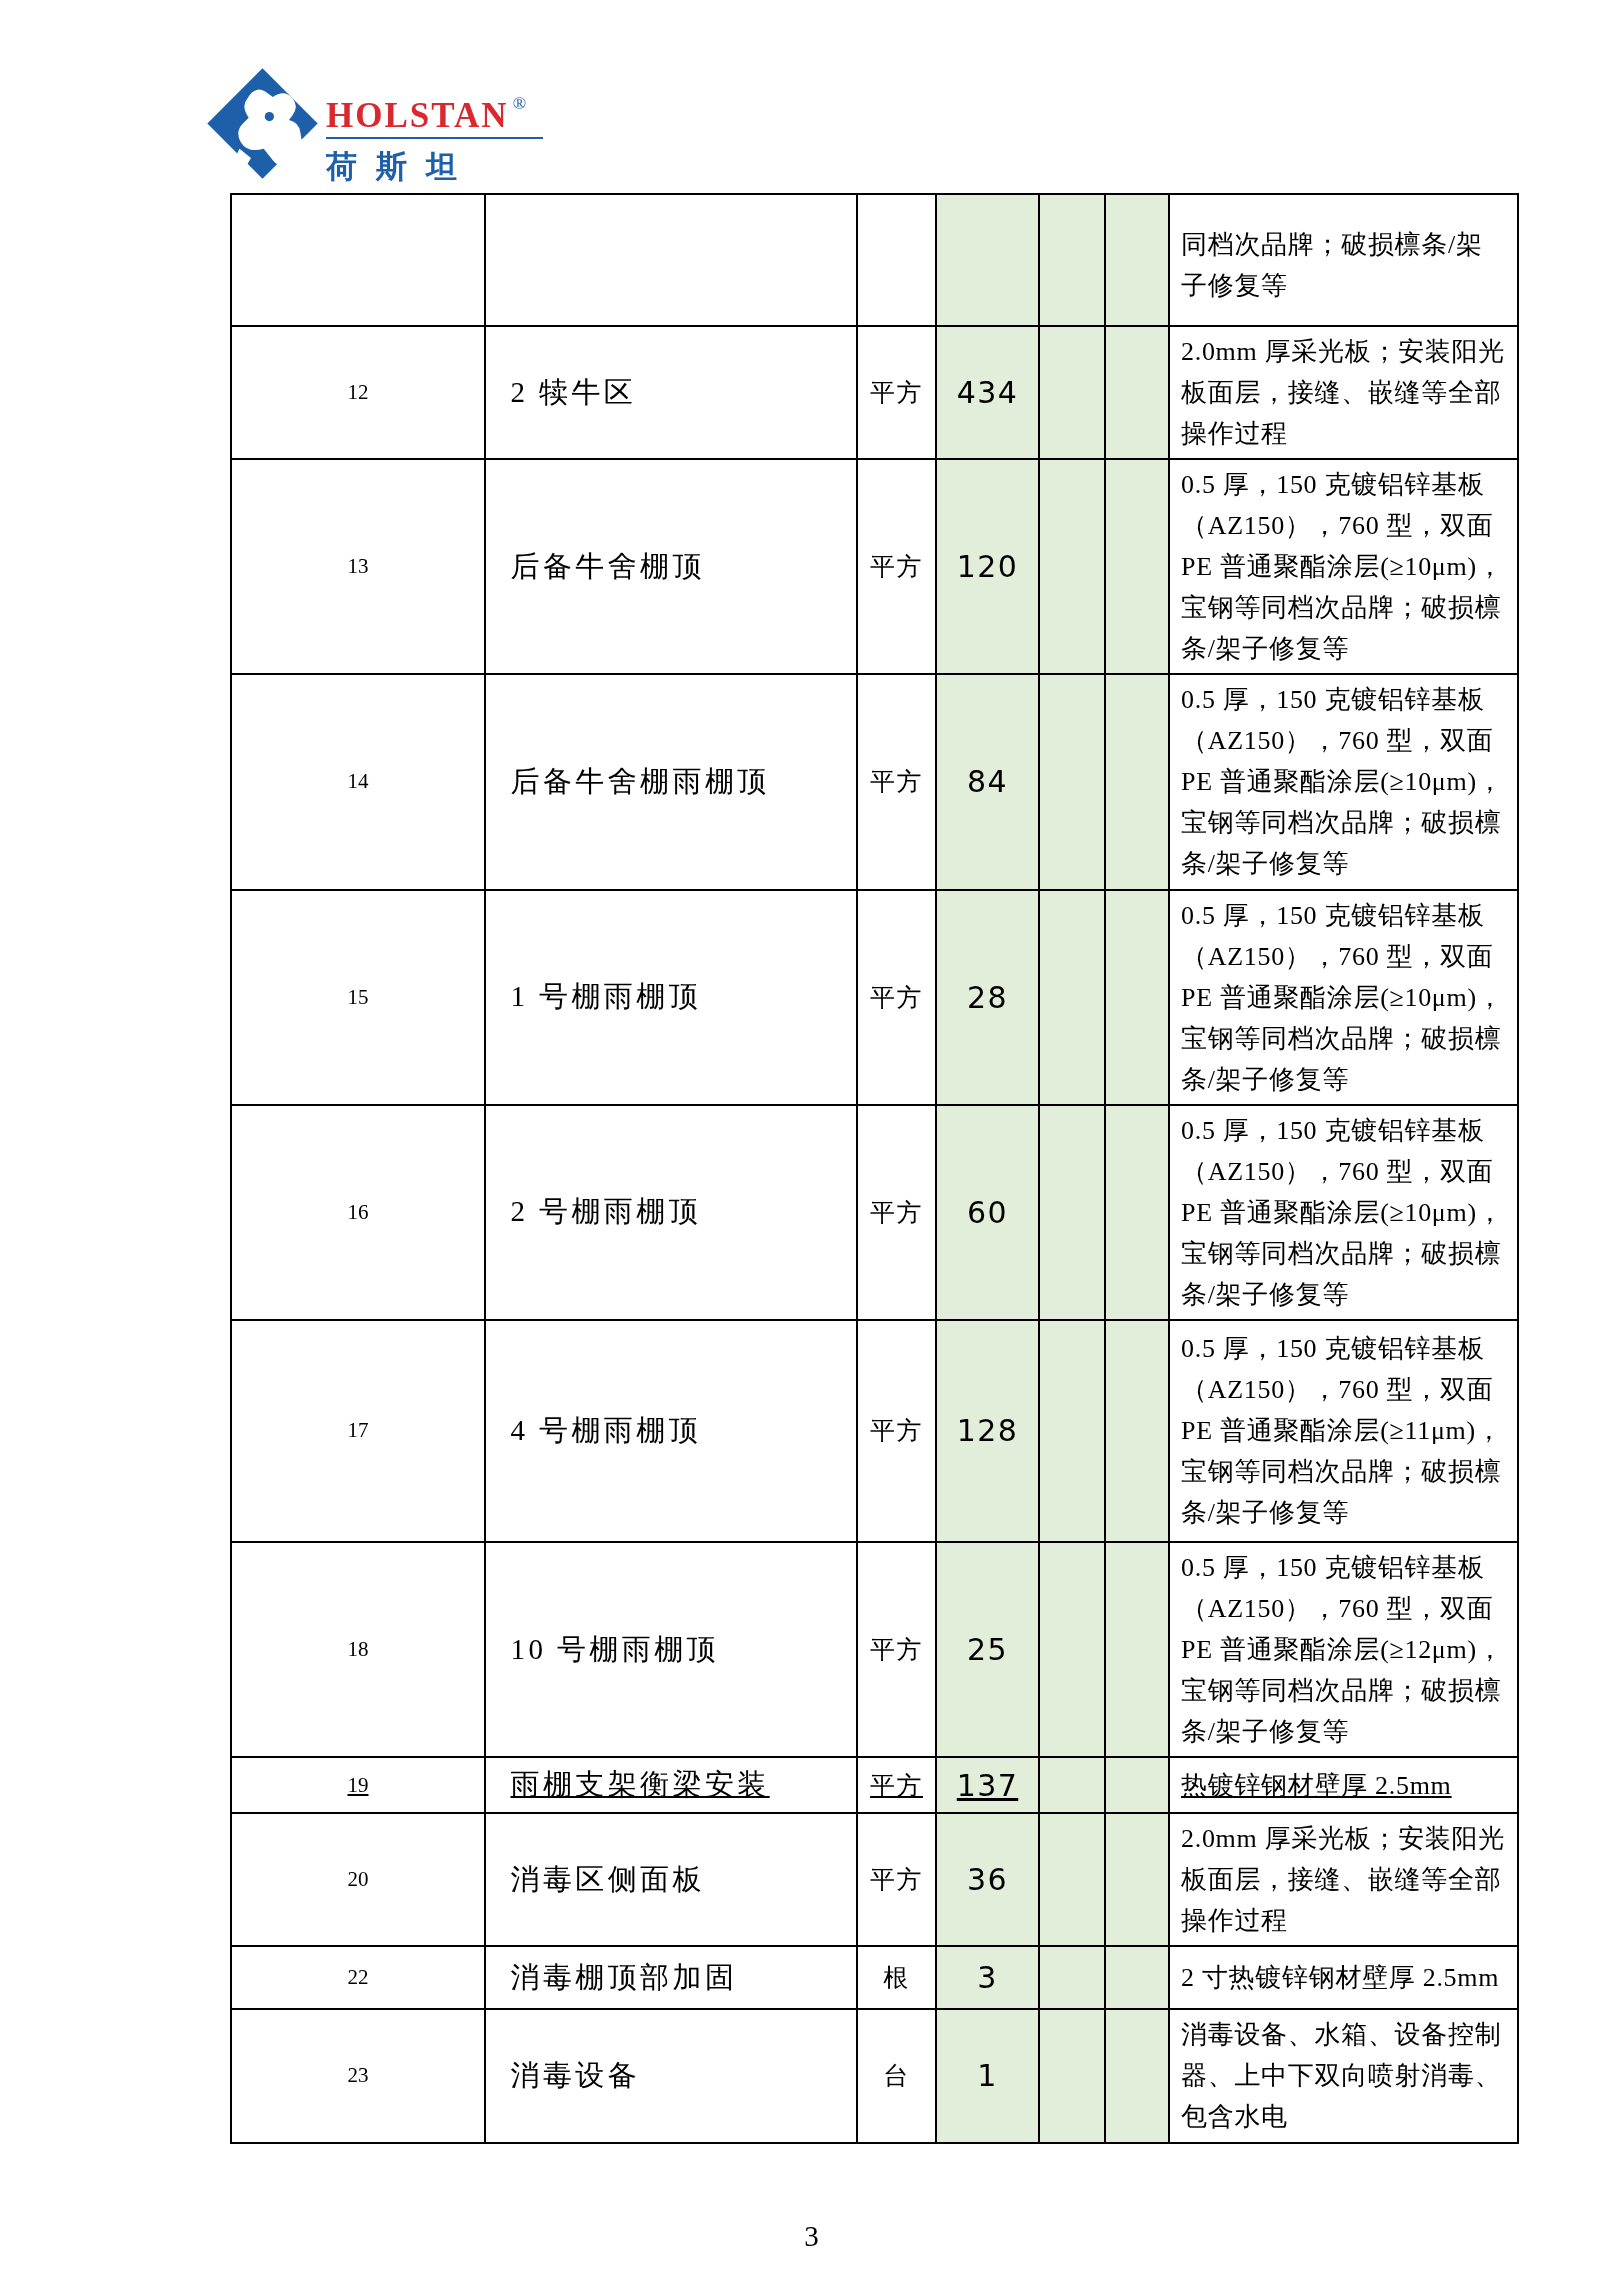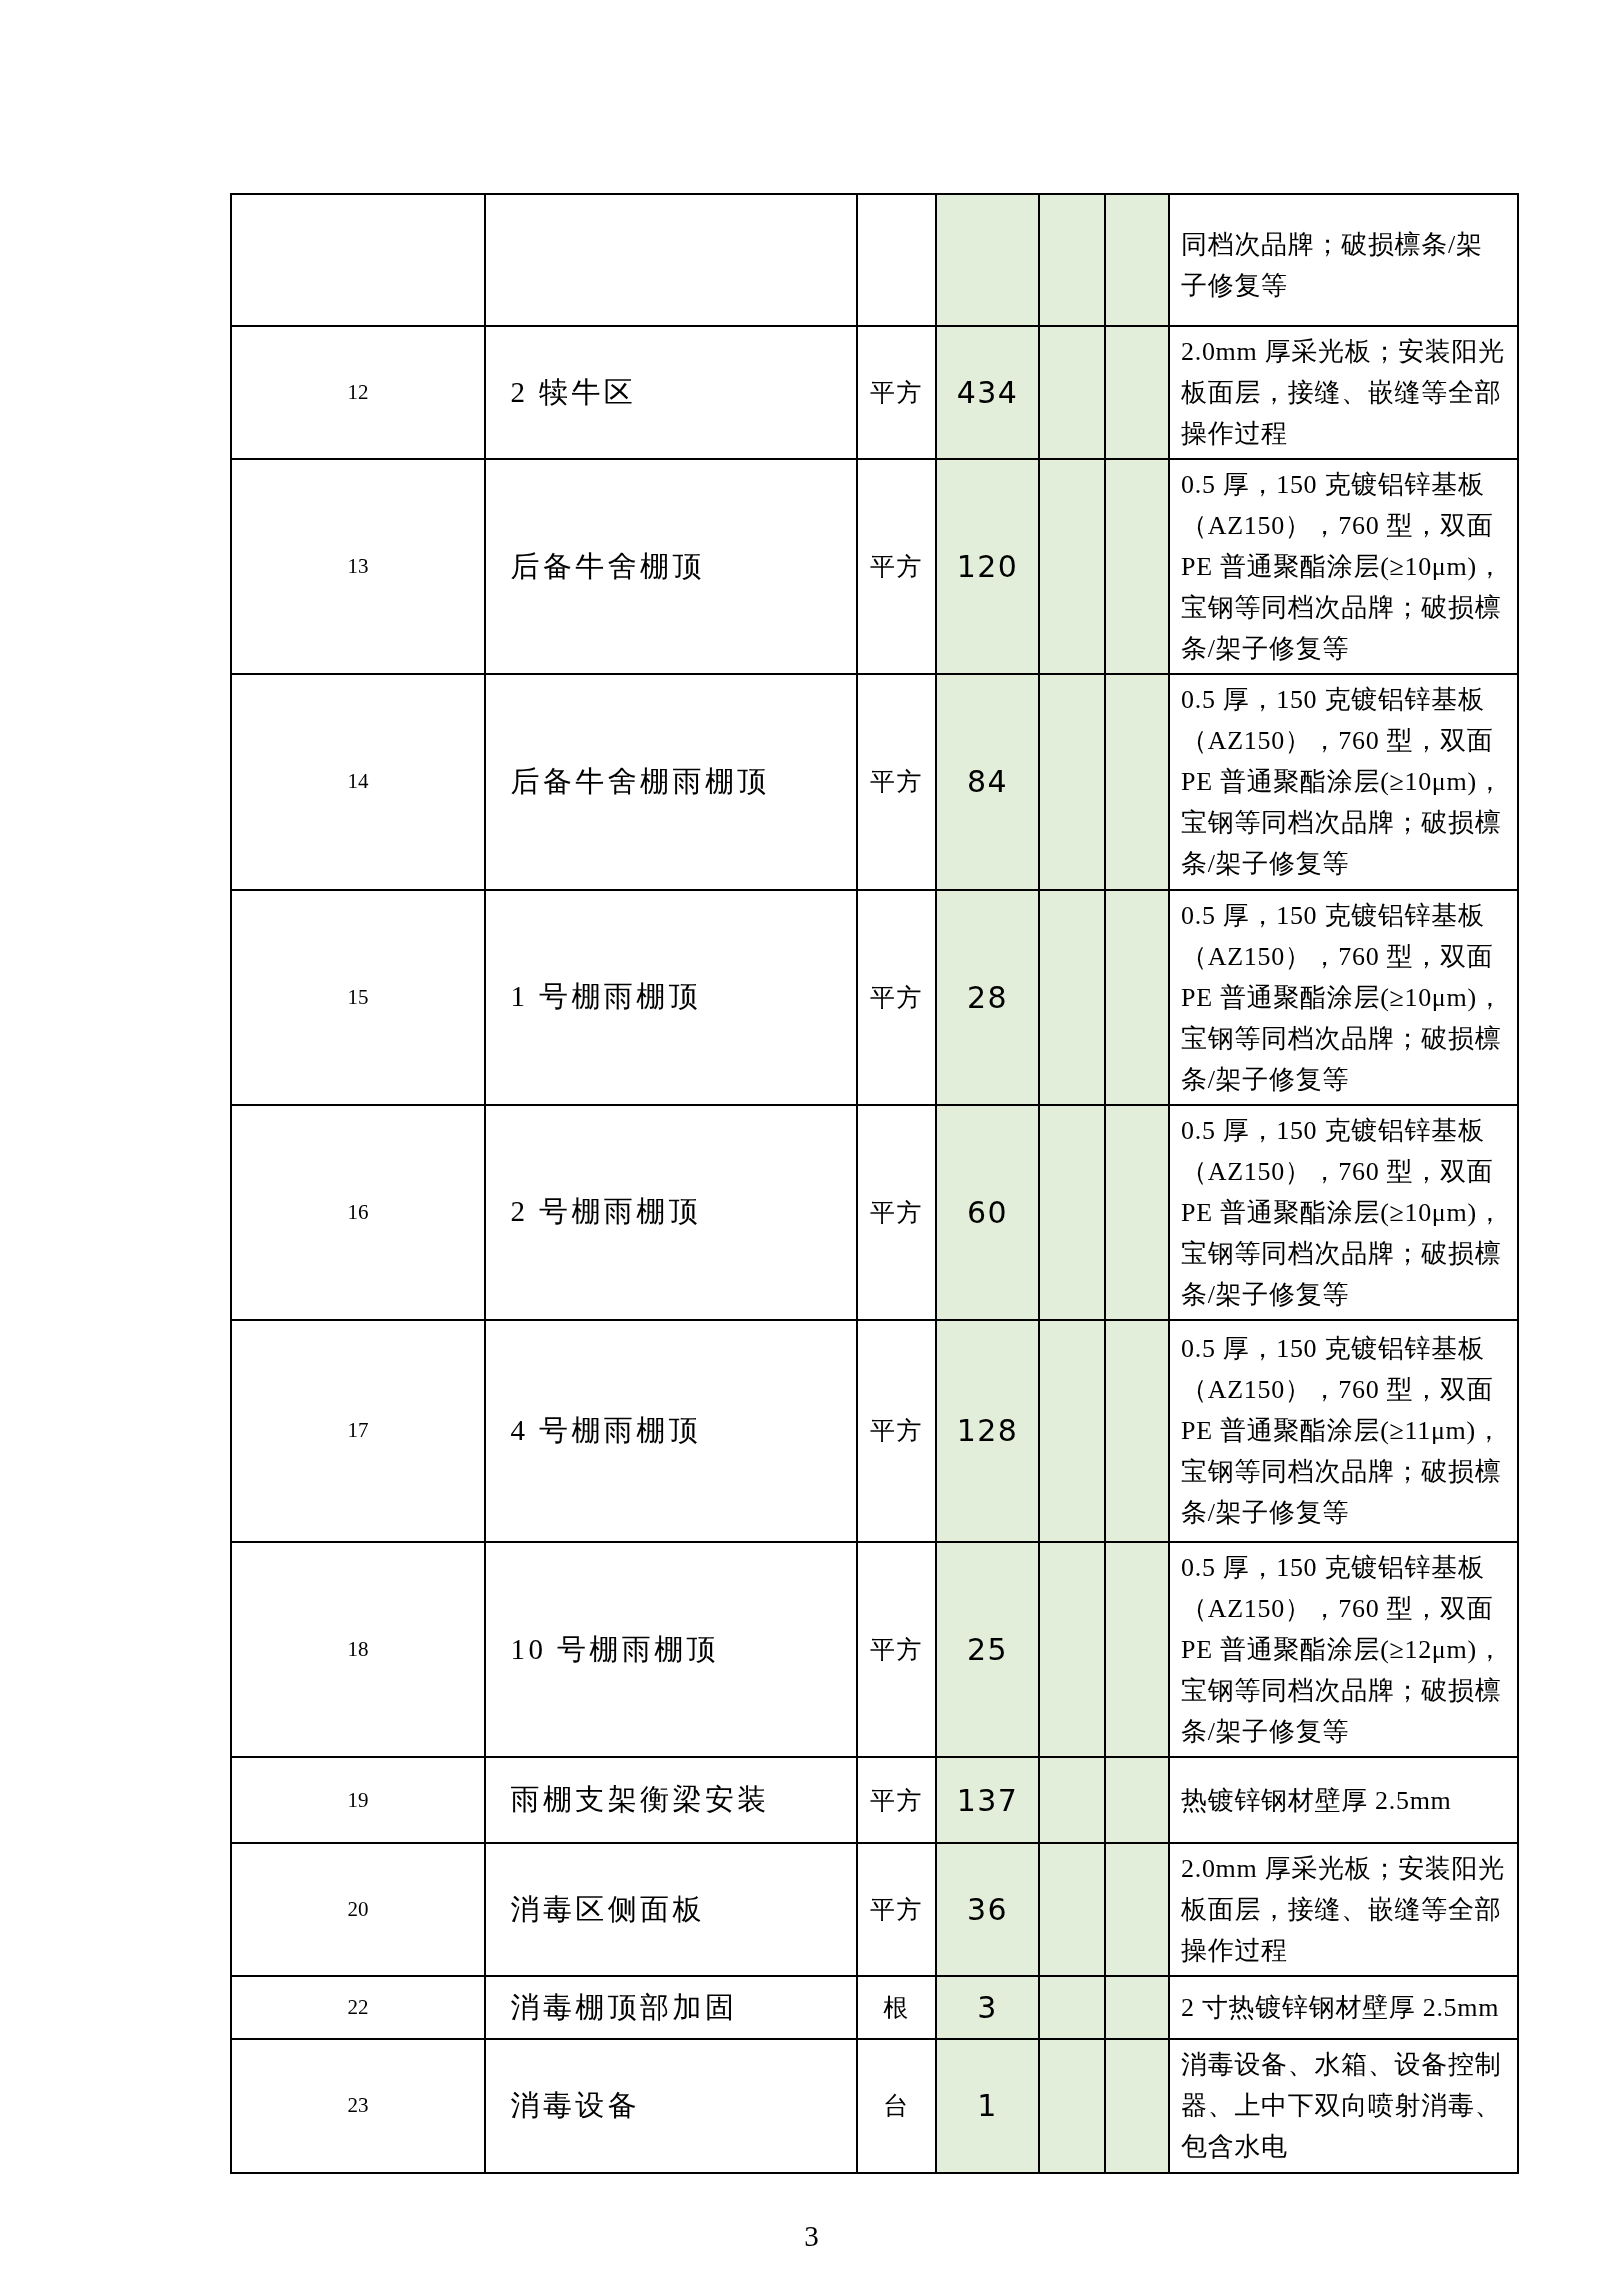--- a/index.html
+++ b/index.html
@@ -32,20 +32,35 @@
 
   
   #page-number{position:absolute;left:0;right:0;top:2220px;text-align:center;
                font-size:29px;font-family:"Liberation Serif", serif;}
 </style>
 </head>
 <body>
 
 <div id="page">
 
+  <div id="logo">
+    <svg id="logo-mark" viewBox="0 0 100 100" xmlns="http://www.w3.org/2000/svg">
+      <polygon points="50,2 98,50 50,98 2,50" fill="#1e5fa9"></polygon>
+      <path fill="#ffffff" d="M37,28 q7,-11 15,-6 l7,5 q10,-7 17,1 q6,7 0,15 l-3,4
+        q9,2 10,11 l2,13 q1,11 -9,15 q-11,4 -17,-4 l-8,-10 q-14,4 -20,-6
+        q-5,-9 2,-16 l5,-5 q-7,-10 -1,-17 z"></path>
+      <path fill="#ffffff" d="M30,72 l10,8 -6,10 -8,-10 z"></path>
+      <circle cx="56" cy="44" r="4" fill="#1e5fa9"></circle>
+    </svg>
+    <div id="brand-block">
+      <span id="brand-en">HOLSTAN</span><span id="brand-reg">®</span>
+      <div id="brand-rule"></div>
+      <div id="brand-cn">荷斯坦</div>
+    </div>
+  </div>
 
   <table id="boq">
     <colgroup>
       <col style="width:254px">
         <col style="width:372px">
         <col style="width:79px">
       <col style="width:103px">
         <col style="width:66px">
         <col style="width:64px">
       <col style="width:349px">
@@ -116,21 +131,21 @@
         </tr>
         <tr style="height: 209px;">
           <td class="col-no">18</td>
           <td class="col-item">10 号棚雨棚顶</td>
           <td class="col-unit">平方</td>
           <td class="col-qty green">25</td>
           <td class="green"></td>
           <td class="green"></td>
           <td class="col-desc">0.5 厚，150 克镀铝锌基板（AZ150），760 型，双面 PE 普通聚酯涂层(≥12μm)，宝钢等同档次品牌；破损檩条/架子修复等</td>
         </tr>
-        <tr style="height: 86px;">
+        <tr style="height: 56px; text-decoration: underline;">
           <td class="col-no">19</td>
           <td class="col-item">雨棚支架衡梁安装</td>
           <td class="col-unit">平方</td>
           <td class="col-qty green">137</td>
           <td class="green"></td>
           <td class="green"></td>
           <td class="col-desc">热镀锌钢材壁厚 2.5mm</td>
         </tr>
         <tr style="height: 90px;">
           <td class="col-no">20</td>

